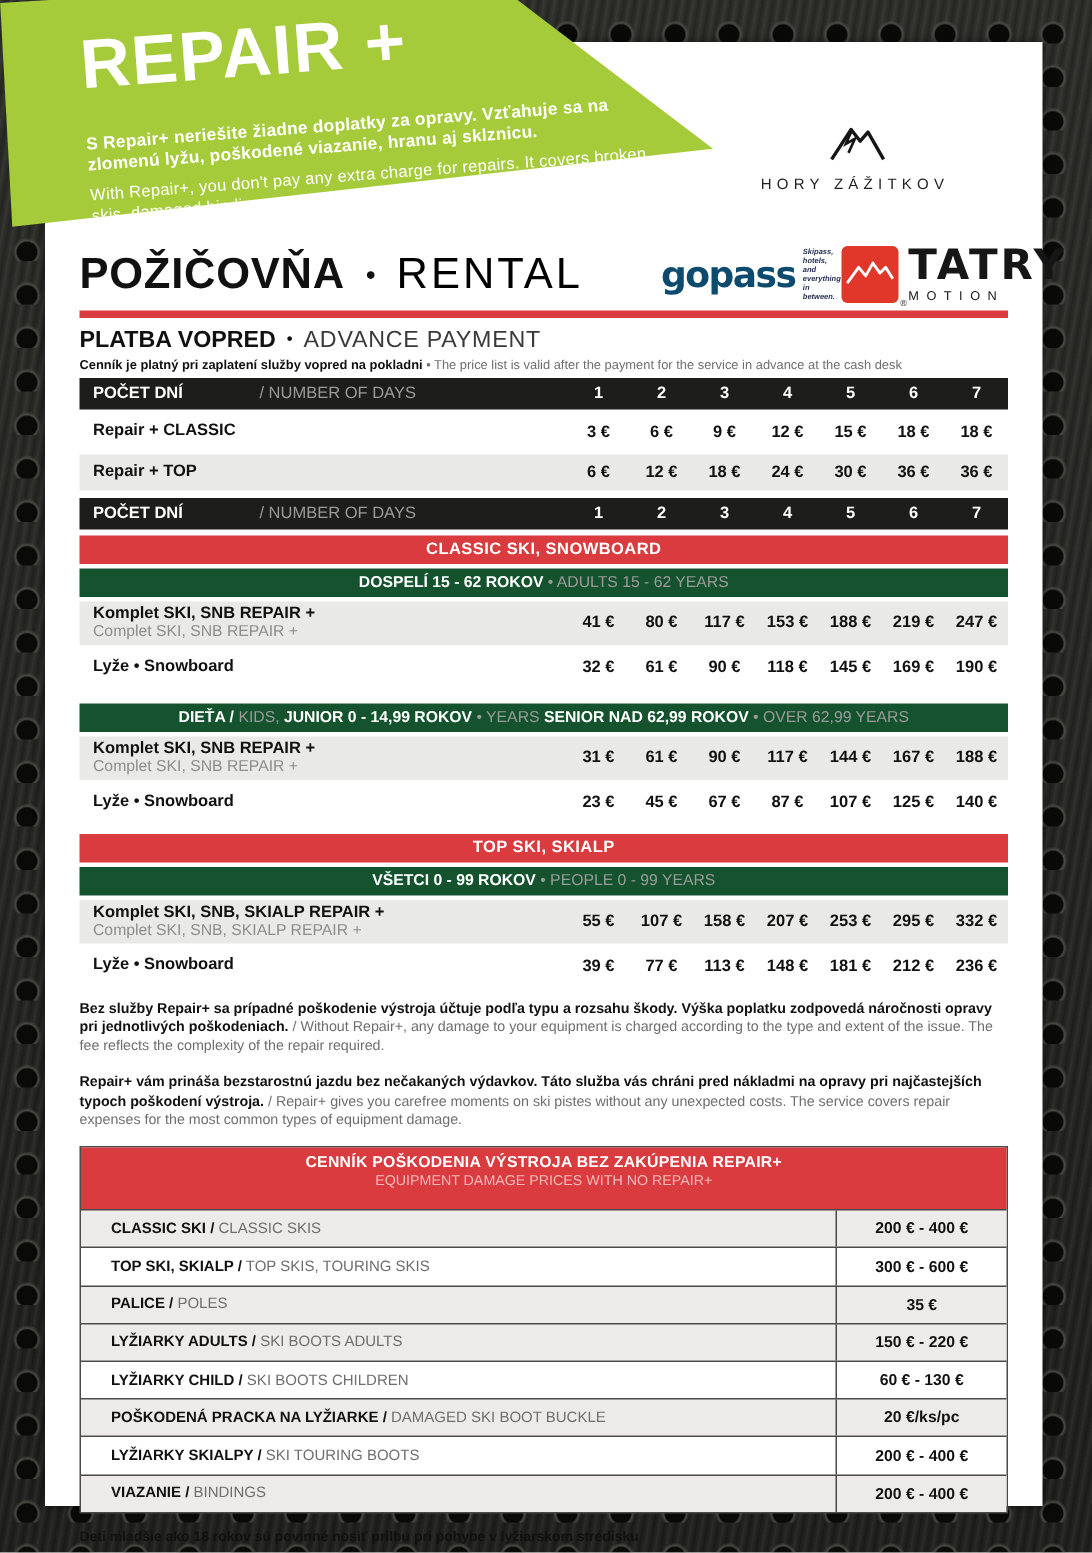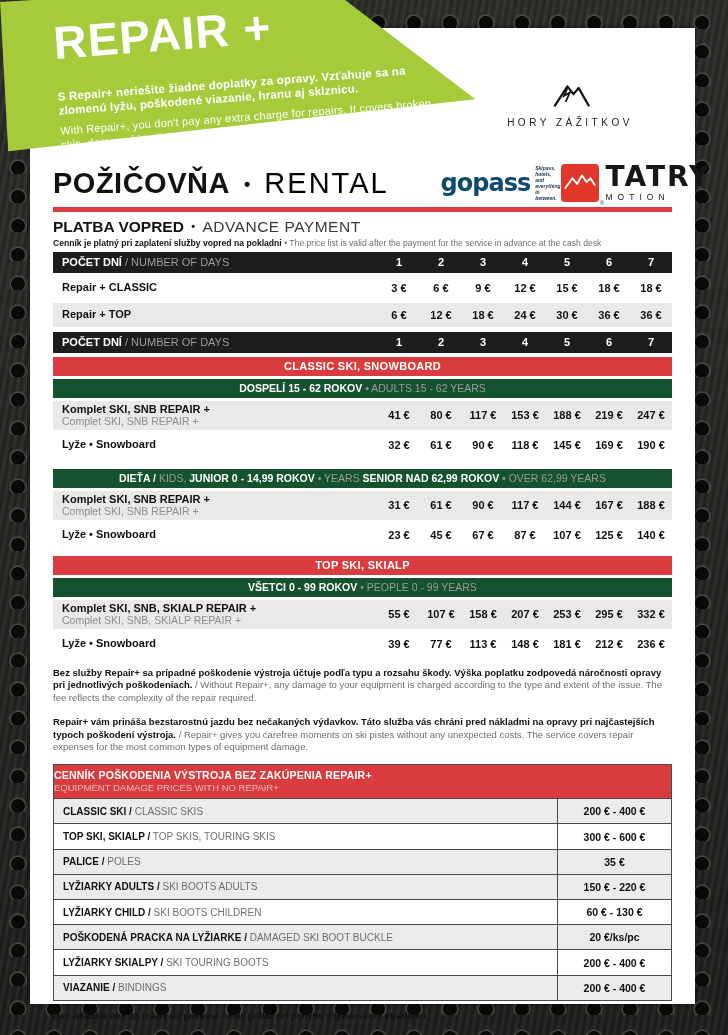--- a/index.html
+++ b/index.html
@@ -47,45 +47,45 @@
   .advance-title{font-size:15.5px;color:#111;}
   .advance-title .sk{font-weight:bold;}
   .advance-title .dot{font-weight:bold;font-size:11px;vertical-align:2px;margin:0 3px;}
   .advance-title .en{font-weight:normal;color:#3a3a3a;letter-spacing:.5px;}
   .advance-note{font-size:8.6px;margin-top:2px;color:#111;}
   .advance-note .sk{font-weight:bold;}
   .advance-note .en{color:#6e6e6e;}
   
   .thead{display:grid;grid-template-columns:1fr repeat(7,42px);background:#1d1d1b;color:#fff;height:21px;align-items:center;font-size:11px;}
   .thead .lab{padding-left:9px;font-weight:bold;}
-  .thead .lab .g{color:#9b9b9b;font-weight:normal;}
+  .thead .lab .g{color:#9b9b9b;font-weight:normal;padding-left:48px;}
   .c{text-align:center;}
   .thead .c{font-weight:bold;}
   .prow{display:grid;grid-template-columns:1fr repeat(7,42px);height:24px;align-items:center;font-size:11px;font-weight:bold;color:#111;margin-top:3px;}
   .prow .lab{padding-left:9px;line-height:1.15;}
   .prow.gray{background:#e9e9e8;}
   .prow.two{height:29px;}
   .prow .sub{display:block;color:#8d8d8d;font-weight:normal;font-size:10.5px;}
   .band-red{background:#d93b3e;color:#fff;text-align:center;font-weight:bold;font-size:11px;height:19px;line-height:19px;margin-top:4px;letter-spacing:.3px;}
   .band-blk{background:#14532d;color:#fff;text-align:center;font-size:10.5px;height:19px;line-height:19px;margin-top:3px;}
   .band-blk .g{color:#9b9b9b;font-weight:normal;}
   .band-blk b{font-weight:bold;}
   .gap8{height:5px;}
   .gap12{height:9px;}
   
   .para{margin-top:11px;font-size:9.5px;line-height:12.8px;color:#6e6e6e;}
   .para b{color:#111;}
   
   .dmg{border:1.5px solid #4a4a49;margin-top:10px;}
-  .dmg-head{background:#d93b3e;color:#fff;padding:4px 0 5px 0;}
+  .dmg-head{background:#d93b3e;color:#fff;text-align:center;padding:4px 0 13px 0;}
   .dmg-t1{font-size:10.5px;font-weight:bold;letter-spacing:.2px;}
   .dmg-t2{font-size:9.5px;color:#f3b9ba;margin-top:1px;}
   .dmg-row{display:grid;grid-template-columns:1fr 114px;height:24.2px;align-items:center;font-size:10px;border-top:1.5px solid #4a4a49;}
   .dmg-row.gray{background:#ecebea;}
-  .dmg-row .lab{padding-left:9px;}
+  .dmg-row .lab{padding-left:20px;}
   .dmg-row .lab b{color:#111;}
   .dmg-row .lab .en{color:#6e6e6e;}
   .dmg-row .price{font-weight:bold;color:#111;font-size:10.5px;text-align:center;border-left:1.5px solid #4a4a49;align-self:stretch;display:flex;align-items:center;justify-content:center;}
   
   .footer{margin-top:9px;position:relative;font-size:9.3px;line-height:12.3px;color:#555;}
   .footer .b{font-weight:bold;color:#111;}
 </style>
 </head>
 <body>
 

